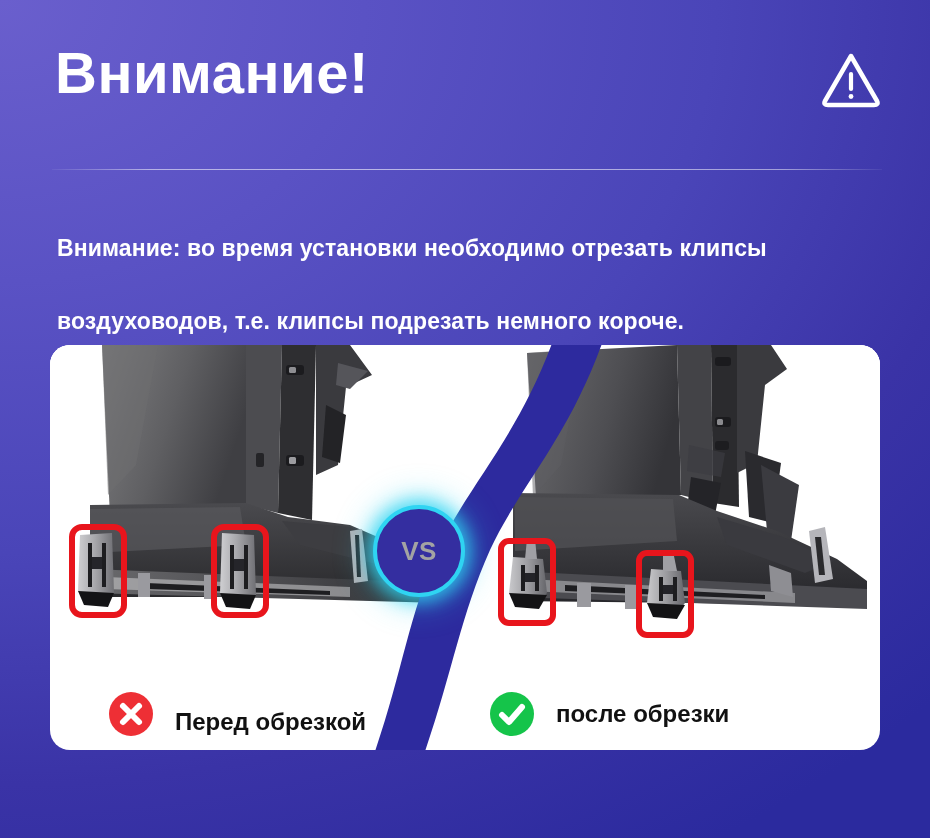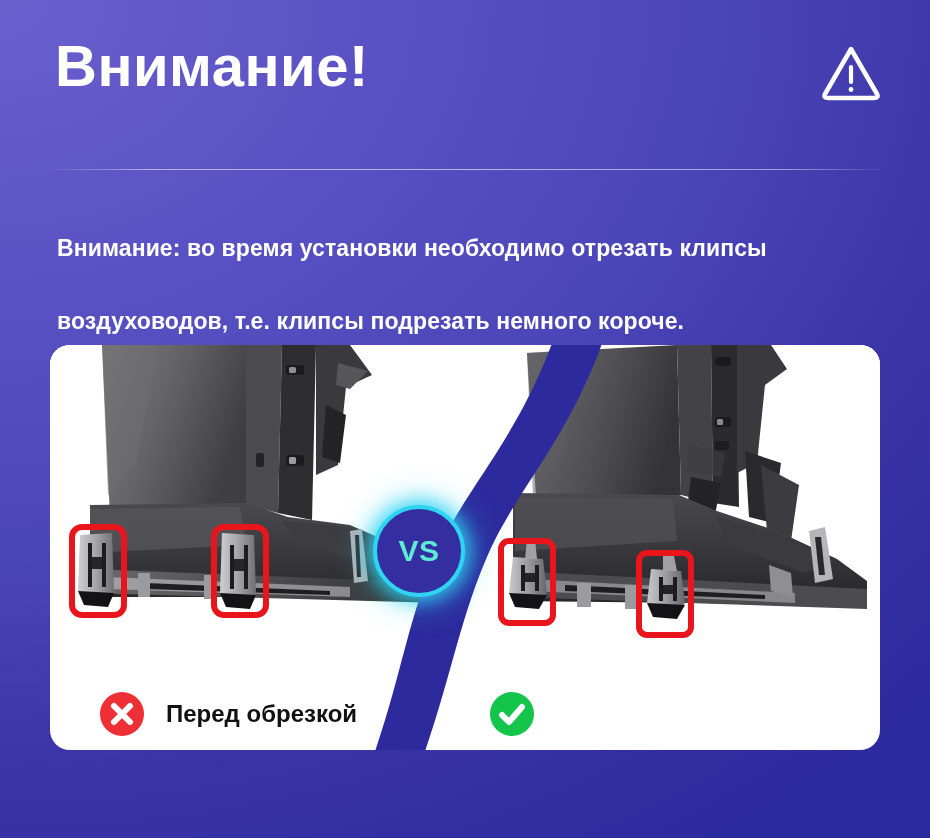--- a/index.html
+++ b/index.html
@@ -14,21 +14,21 @@
     overflow: hidden;
     font-family: "Liberation Sans", sans-serif;
     background:
       radial-gradient(140% 120% at 0% 0%, #6a5fcd 0%, #5a52c4 28%, #4a45b8 55%, #3a33a6 78%, #2b2a9e 100%),
       linear-gradient(135deg, #5d55c6 0%, #4b46bd 40%, #3a35ac 70%, #2a299c 100%);
   }
   
   .header {
     position: absolute;
     left: 55px;
-    top: 37px;
+    top: 44px;
     right: 48px;
     height: 96px;
   }
   .title {
     position: absolute;
     left: 0;
     top: 0;
     color: #ffffff;
     font-size: 58px;
     font-weight: bold;
@@ -121,35 +121,35 @@
     background: #342ea0;
     border: 4px solid #2fd4f2;
     box-shadow: 0 0 16px 5px rgba(47,212,242,0.75),
                 0 0 30px 10px rgba(47,212,242,0.35);
     display: flex;
     align-items: center;
     justify-content: center;
     z-index: 6;
   }
   .vs-badge span {
-    color: #5eead4;
-    font-size: 30px;
+    color: #a3a3a3;
+    font-size: 26px;
     font-weight: bold;
     letter-spacing: 0.5px;
   }
 
   
   .caption {
     position: absolute;
     bottom: 14px;
     display: flex;
     align-items: center;
     z-index: 5;
   }
-  .caption-left  { left: 50px; }
+  .caption-left  { left: 59px; align-items: flex-end; }
   .caption-right { left: 440px; }
   .badge-ico {
     width: 44px;
     height: 44px;
     border-radius: 50%;
     display: flex;
     align-items: center;
     justify-content: center;
     flex: 0 0 auto;
   }
@@ -346,20 +346,21 @@
       </div>
       <div class="caption-text">Перед обрезкой</div>
     </div>
 
     <div class="caption caption-right">
       <div class="badge-ico badge-good">
         <svg viewBox="0 0 44 44" width="44" height="44" aria-hidden="true">
           <polyline points="12,23 19,30 32,15" fill="none" stroke="#ffffff" stroke-width="6" stroke-linecap="round" stroke-linejoin="round"></polyline>
         </svg>
       </div>
+      <div class="caption-text">после обрезки</div>
     </div>
   </div>
 
   <div class="vs-badge">
     <span>VS</span>
   </div>
 
 </div>
 
 </body></html>

